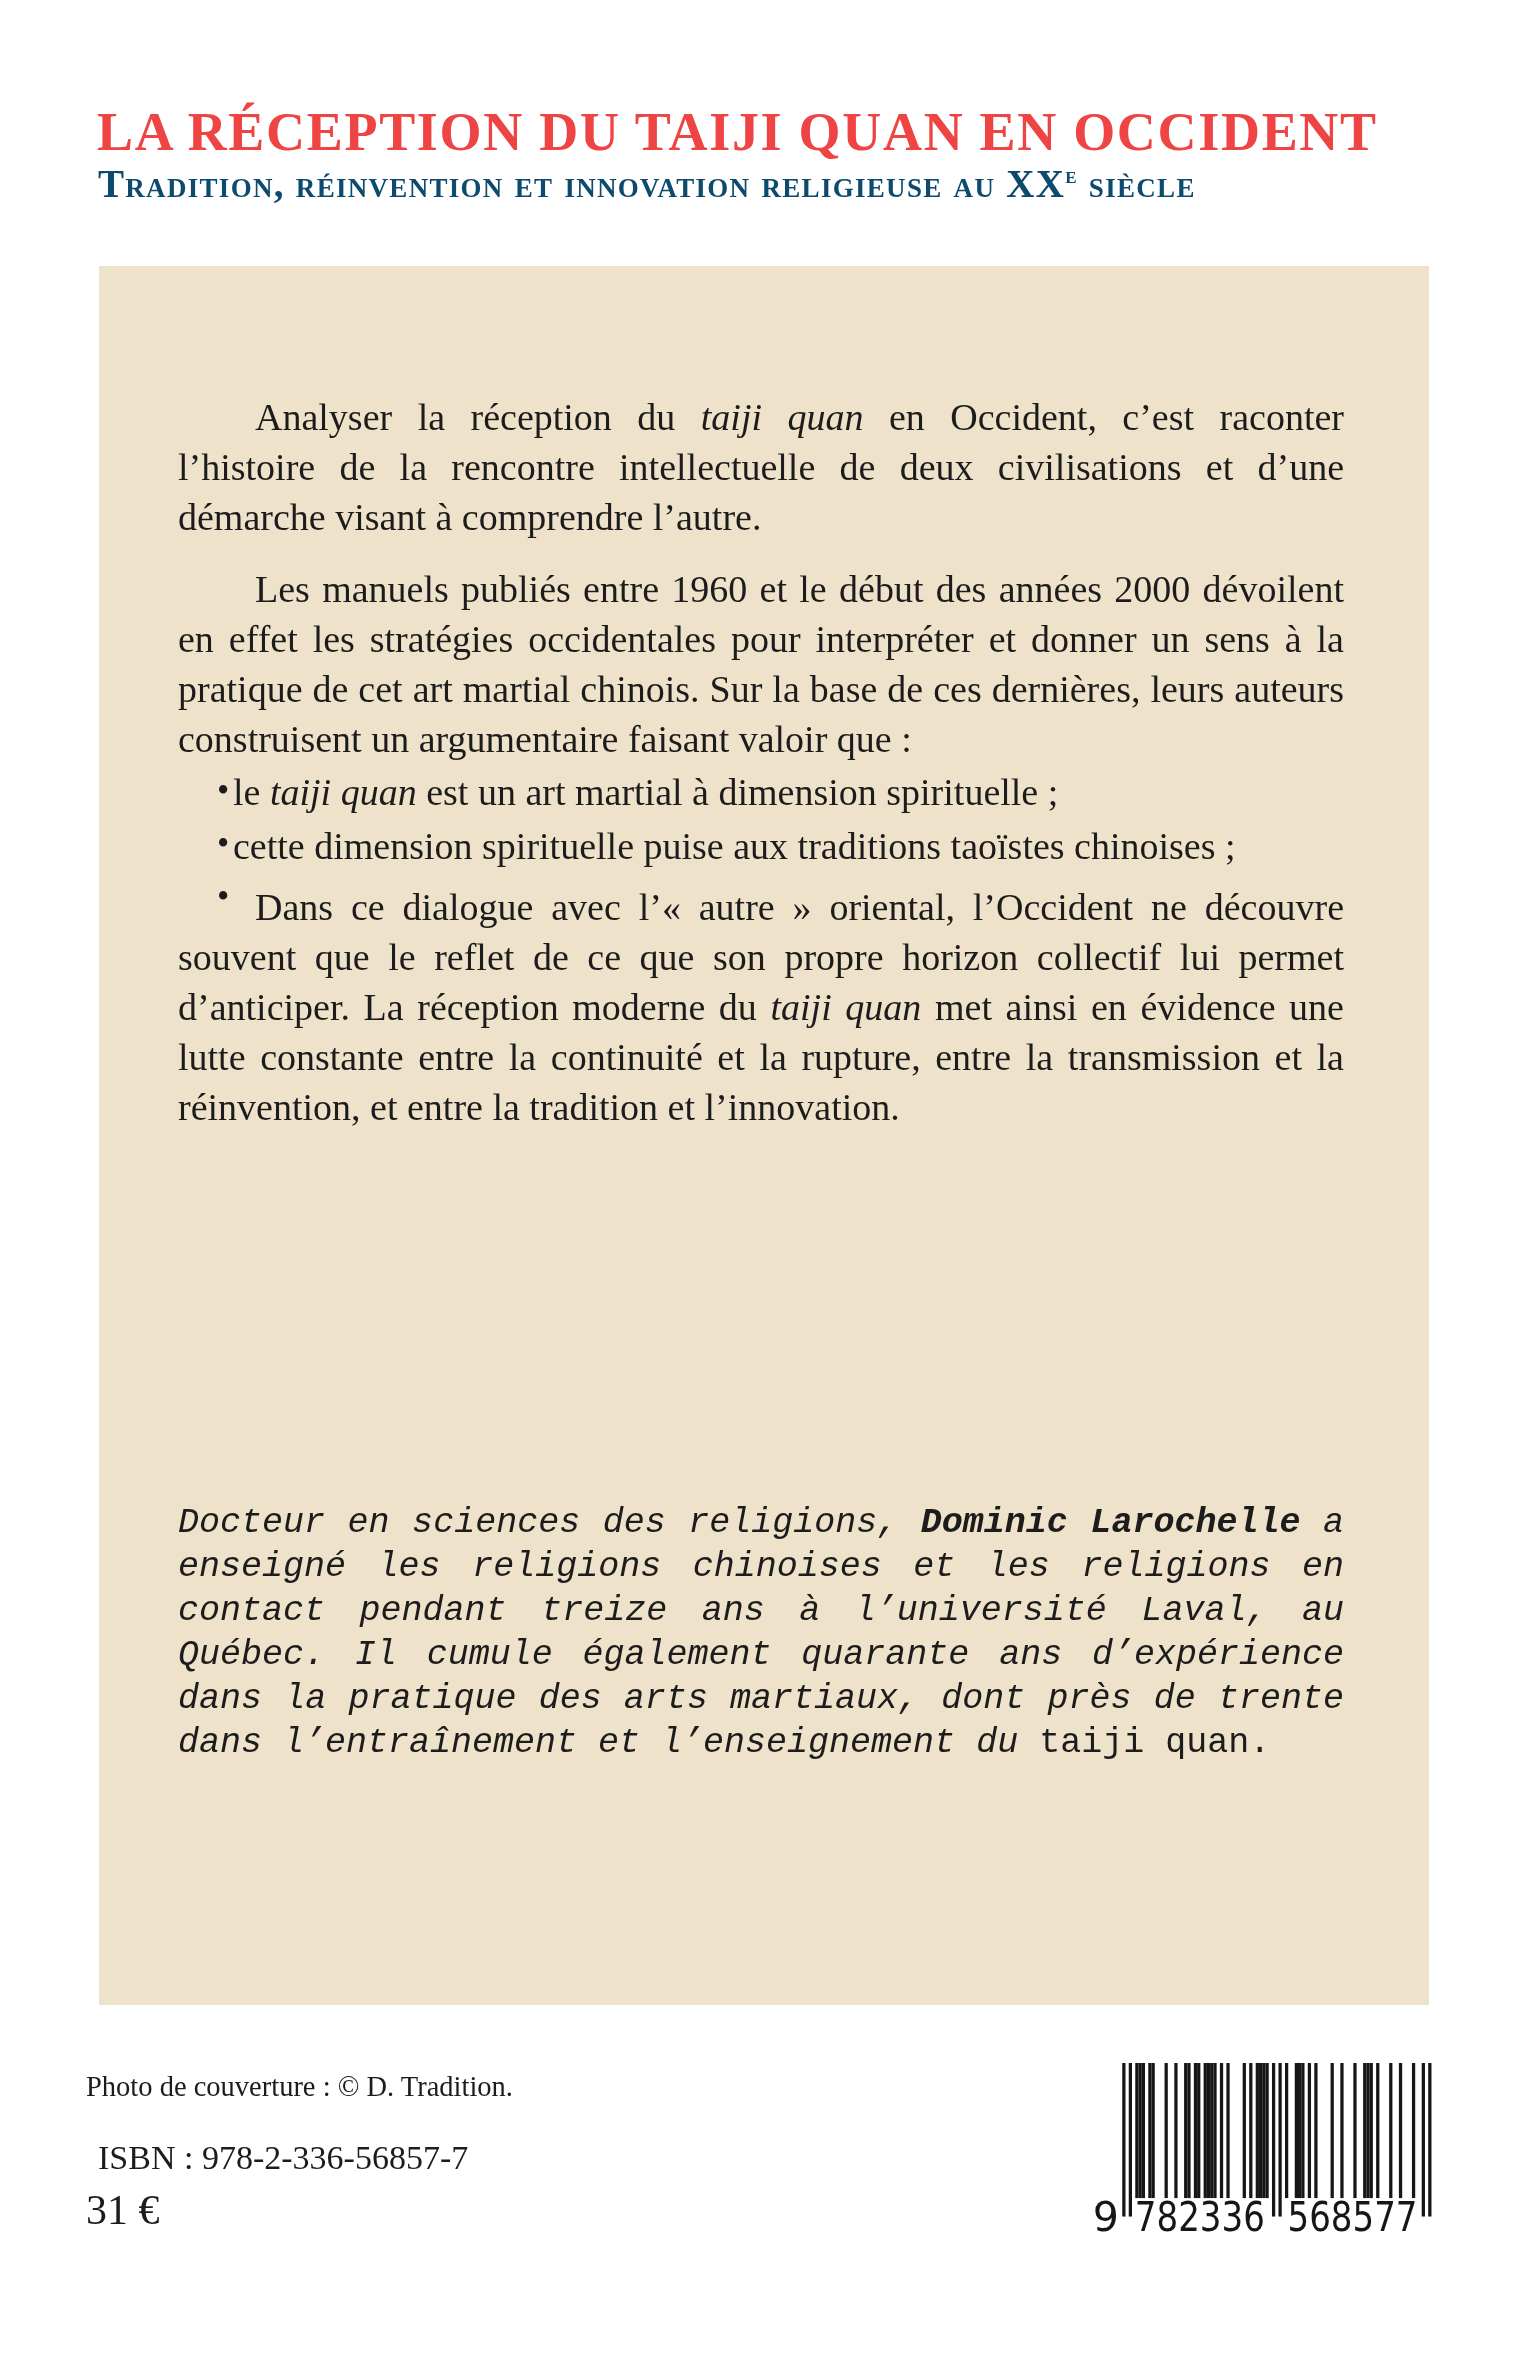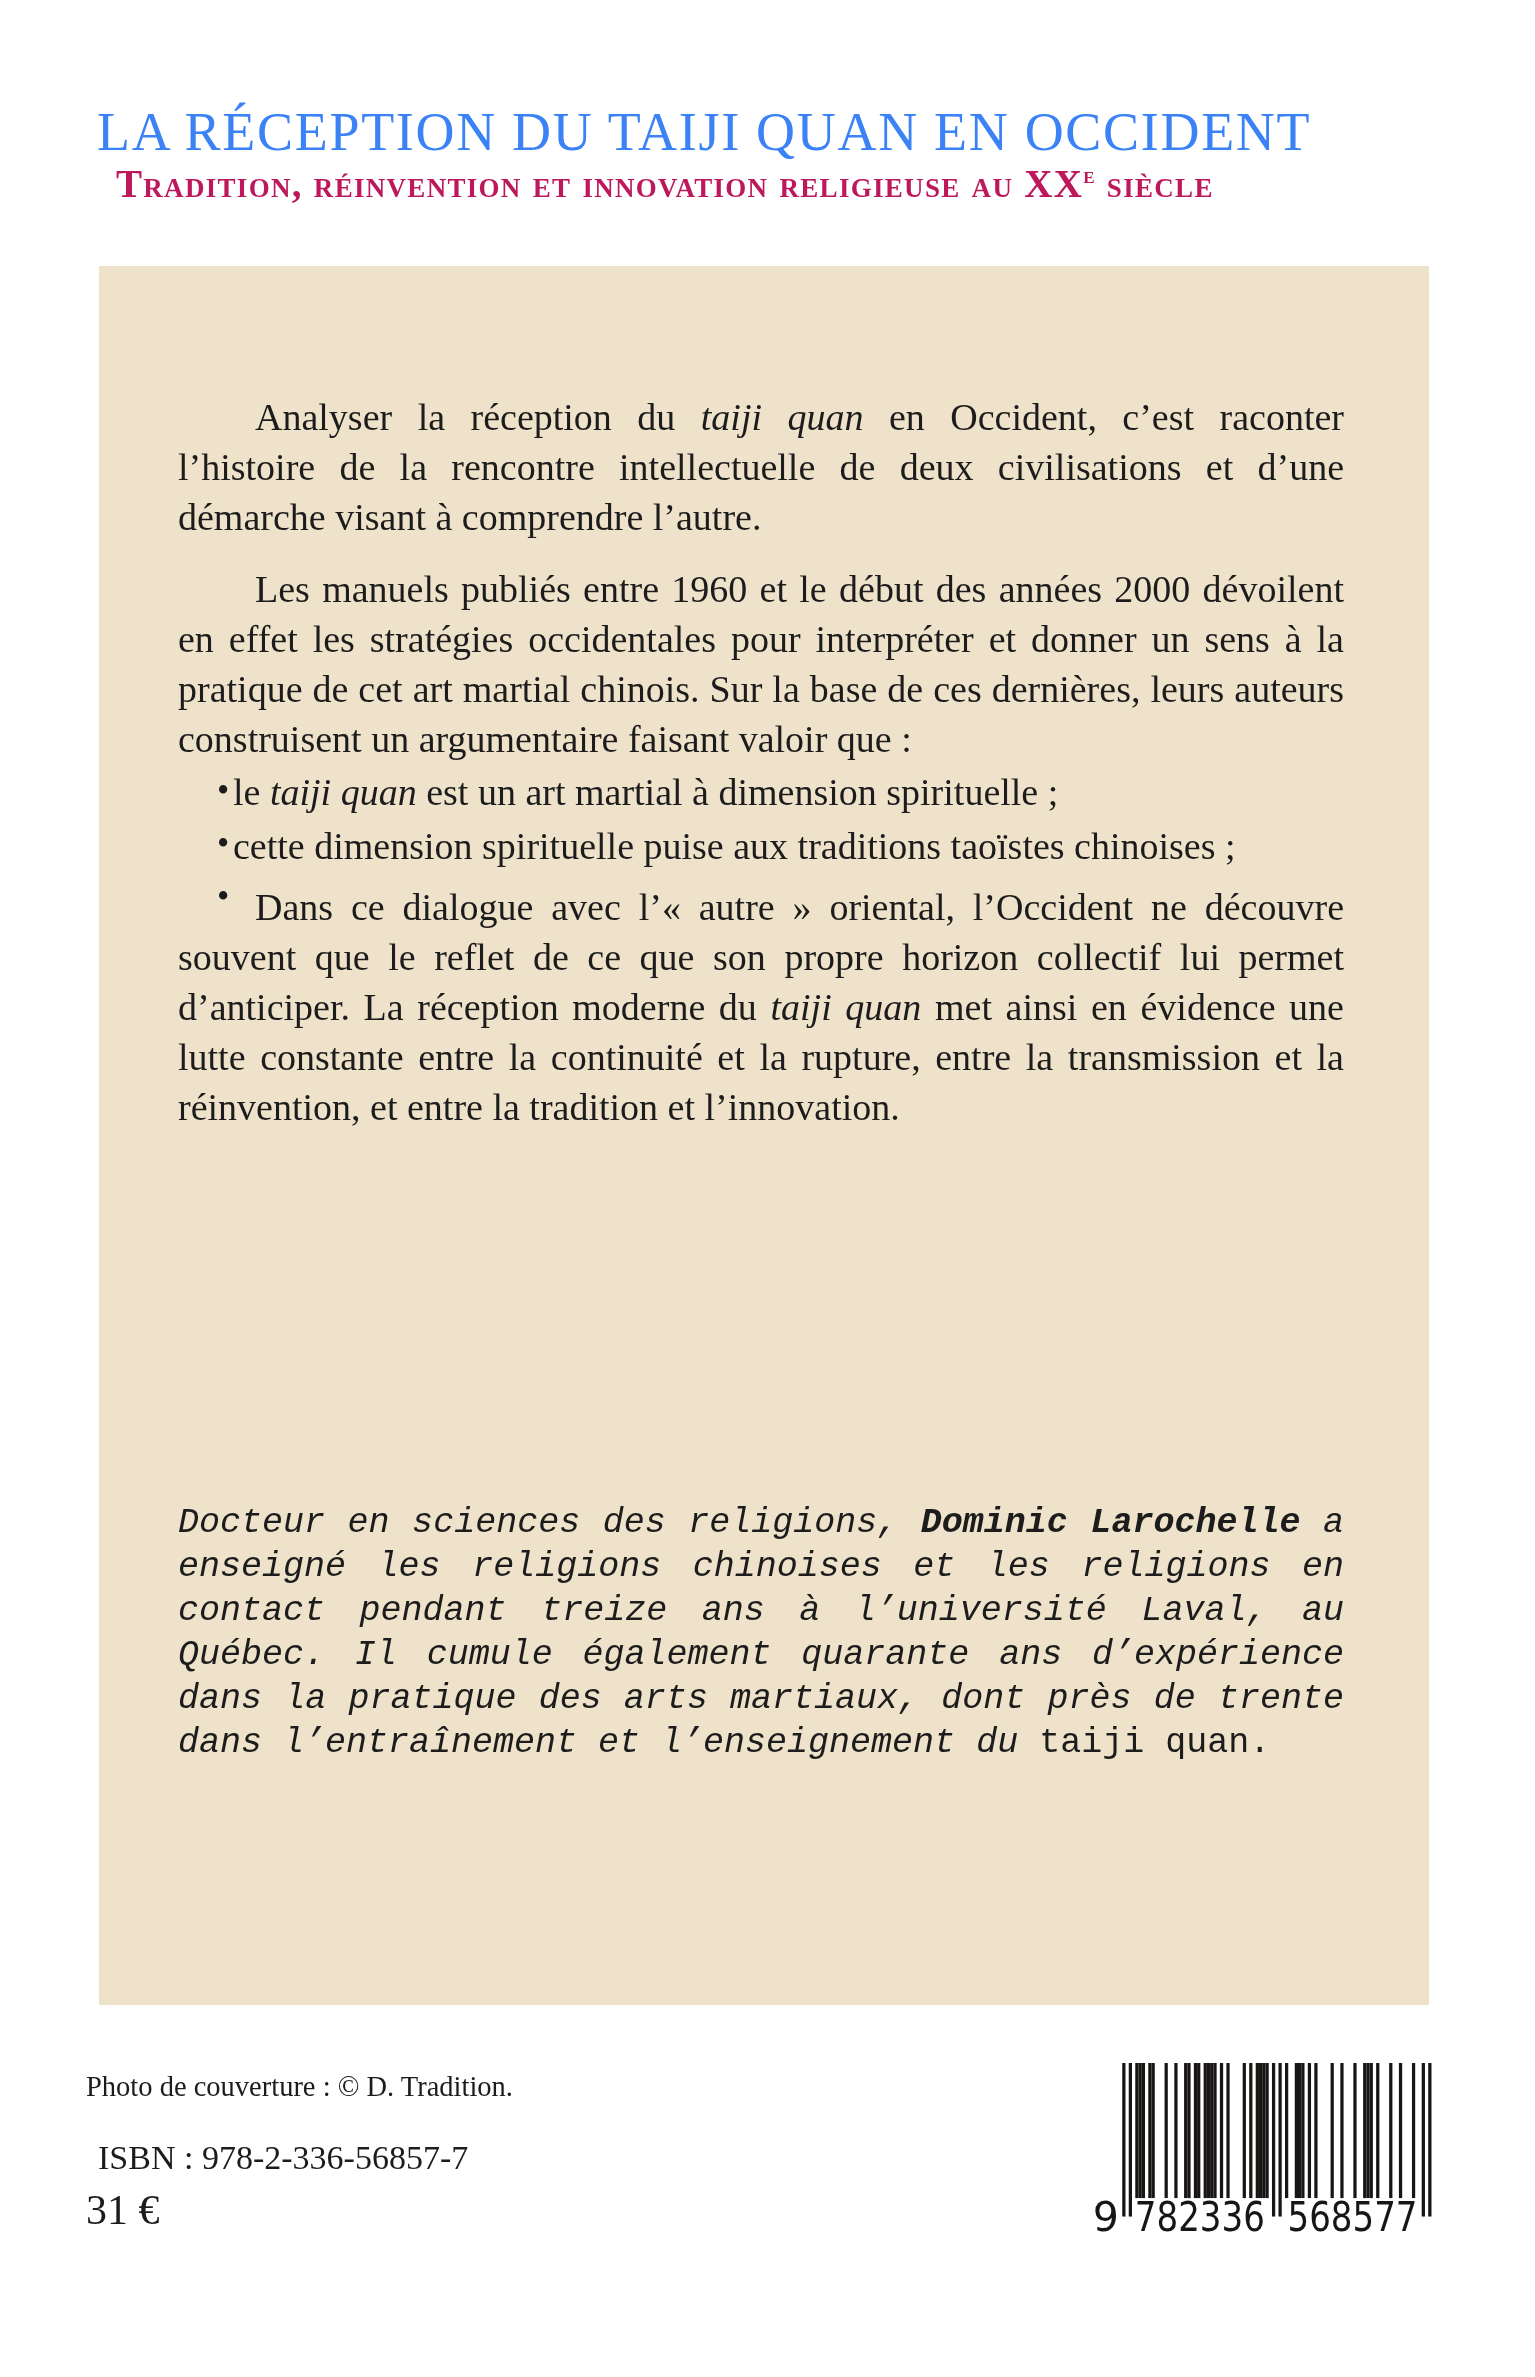--- a/index.html
+++ b/index.html
@@ -15,24 +15,24 @@
   .bd { font-weight:bold; }
 
   
   .cover-title{
     position:absolute; left:97px; top:104px;
     font-size:54px; line-height:1.05;
     letter-spacing:1.7px; font-weight:400;
     white-space:nowrap;
   }
   .cover-subtitle{
-    position:absolute; left:116px; top:163px;
+    position:absolute; left:98px; top:163px;
     font-size:39px; line-height:1.1;
     font-variant:small-caps; letter-spacing:1.3px;
-    color:#be185d; white-space:nowrap;
+    color:#0c4a6e; white-space:nowrap;
   }
   .cover-subtitle sup{
     font-size:0.62em; vertical-align:super; line-height:0;
   }
 
   
   .panel{
     position:absolute; left:99px; top:266px;
     width:1330px; height:1739px;
   }
@@ -84,21 +84,21 @@
   .barcode rect{ fill:#181614; }
   .barcode text{
     font-family:"DejaVu Sans", sans-serif;
     font-size:49px; fill:#181614;
   }
 </style>
 </head>
 <body>
 
 <header>
-  <h1 class="cover-title" style="color: #3b82f6;">LA RÉCEPTION DU TAIJI QUAN EN OCCIDENT</h1>
+  <h1 class="cover-title" style="color: #ef4444; font-weight: bold;">LA RÉCEPTION DU TAIJI QUAN EN OCCIDENT</h1>
   <h2 class="cover-subtitle"><span>Tradition, réinvention et innovation religieuse au XX</span><sup>e</sup><span> siècle</span></h2>
 </header>
 
 <section class="panel" style="background: rgb(239, 226, 202);">
   <div class="textblock">
     <p class="para"><span>Analyser la réception du </span><span class="it">taiji quan</span><span> en Occident, c’est raconter l’histoire de la rencontre intellectuelle de deux civilisations et d’une démarche visant à comprendre l’autre.</span></p>
     <p class="para tight"><span>Les manuels publiés entre 1960 et le début des années 2000 dévoilent en effet les stratégies occidentales pour interpréter et donner un sens à la pratique de cet art martial chinois. Sur la base de ces dernières, leurs auteurs construisent un argumentaire faisant valoir que :</span></p>
     <ul class="bullets">
       <li><span class="bullet-marker">•</span><span><span>le </span><span class="it">taiji quan</span><span> est un art martial à dimension spirituelle ;</span></span></li>
       <li><span class="bullet-marker">•</span><span><span>cette dimension spirituelle puise aux traditions taoïstes chinoises ;</span></span></li>

